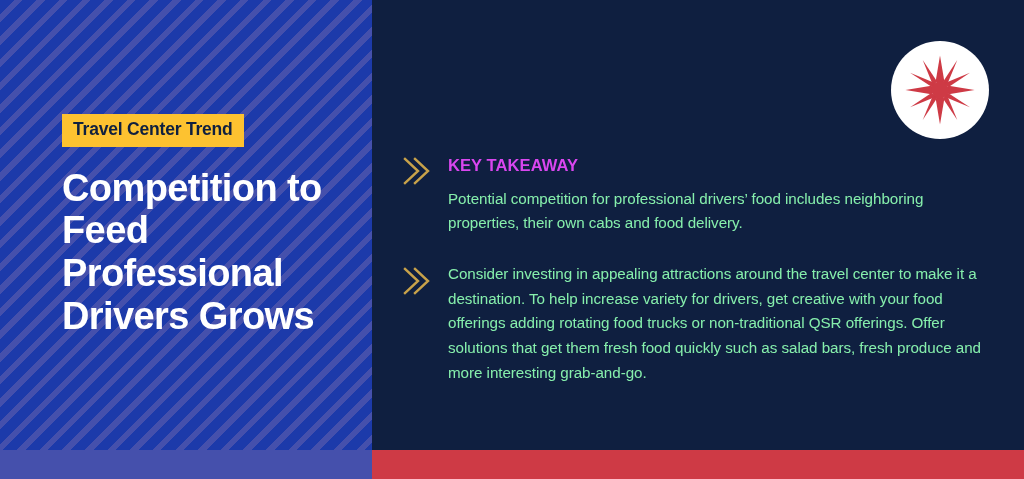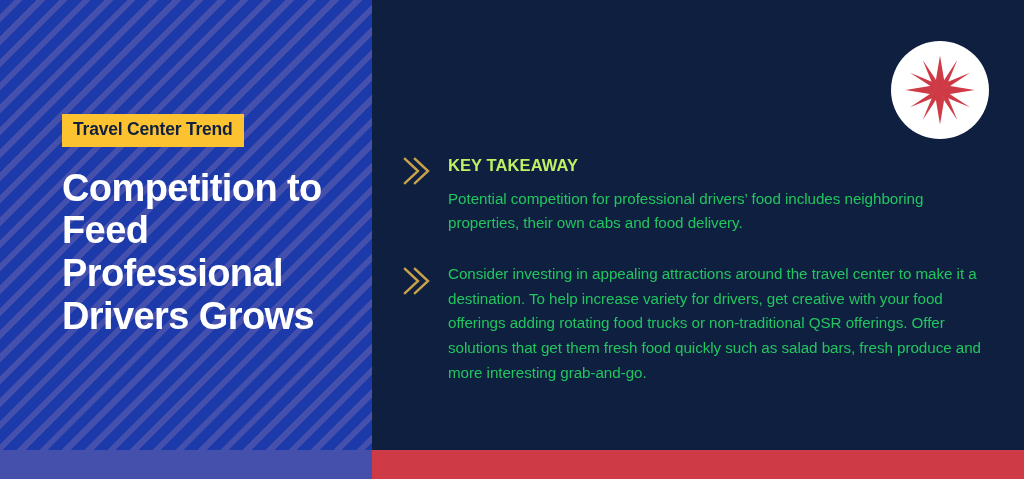--- a/index.html
+++ b/index.html
@@ -84,30 +84,30 @@
   .section + .section { margin-top:26px; }
 
   .chevron {
     position:absolute;
     left:0; top:2px;
     width:34px; height:34px;
   }
   .chevron svg { display:block; }
 
   .sec-title {
-    color:#bef264;
+    color:#d946ef;
     font-size:16.5px;
     font-weight:bold;
     letter-spacing:0.1px;
     line-height:1.2;
     padding-top:4px;
   }
   .sec-body {
     margin-top:11px;
-    color:#22c55e;
+    color:#86efac;
     font-size:15.2px;
     line-height:1.62;
     letter-spacing:-0.05px;
     max-width:545px;
     font-weight:400;
   }
 
   
   .bottom-bar {
     position:absolute;

